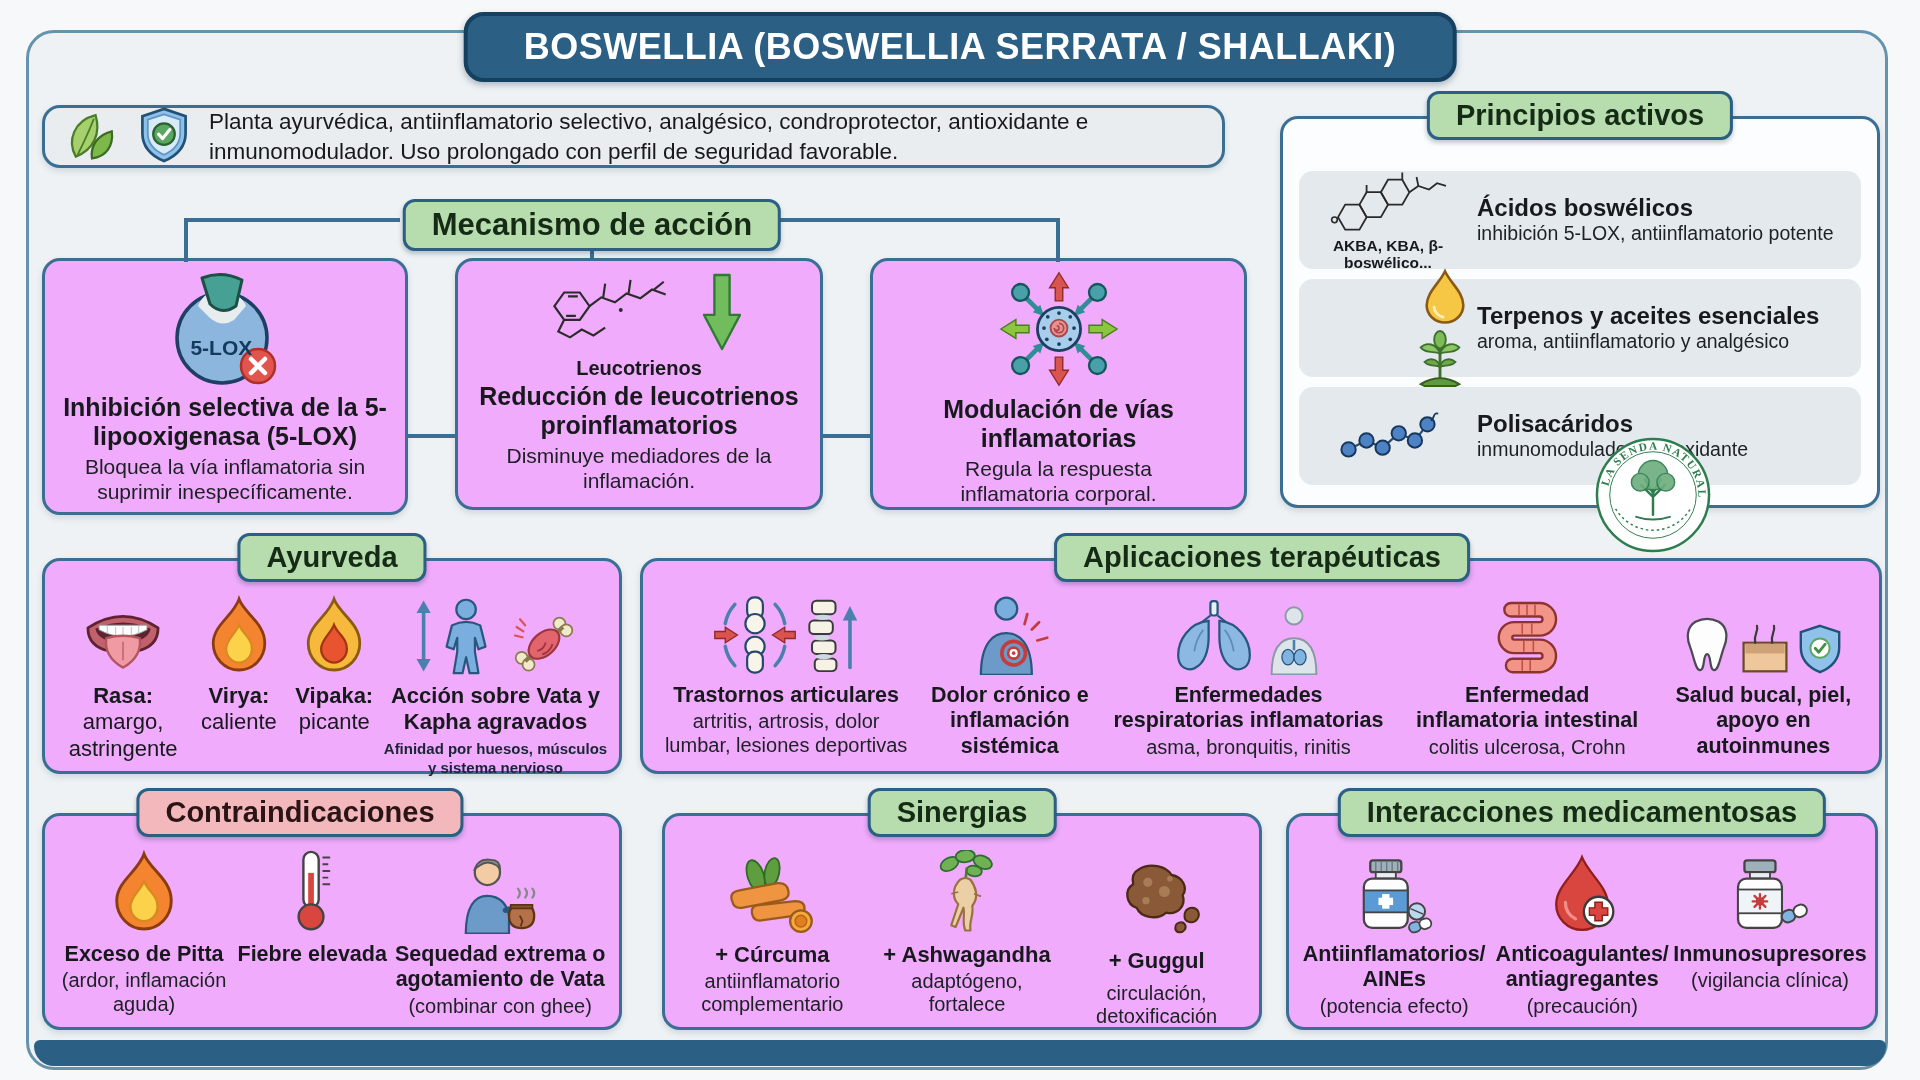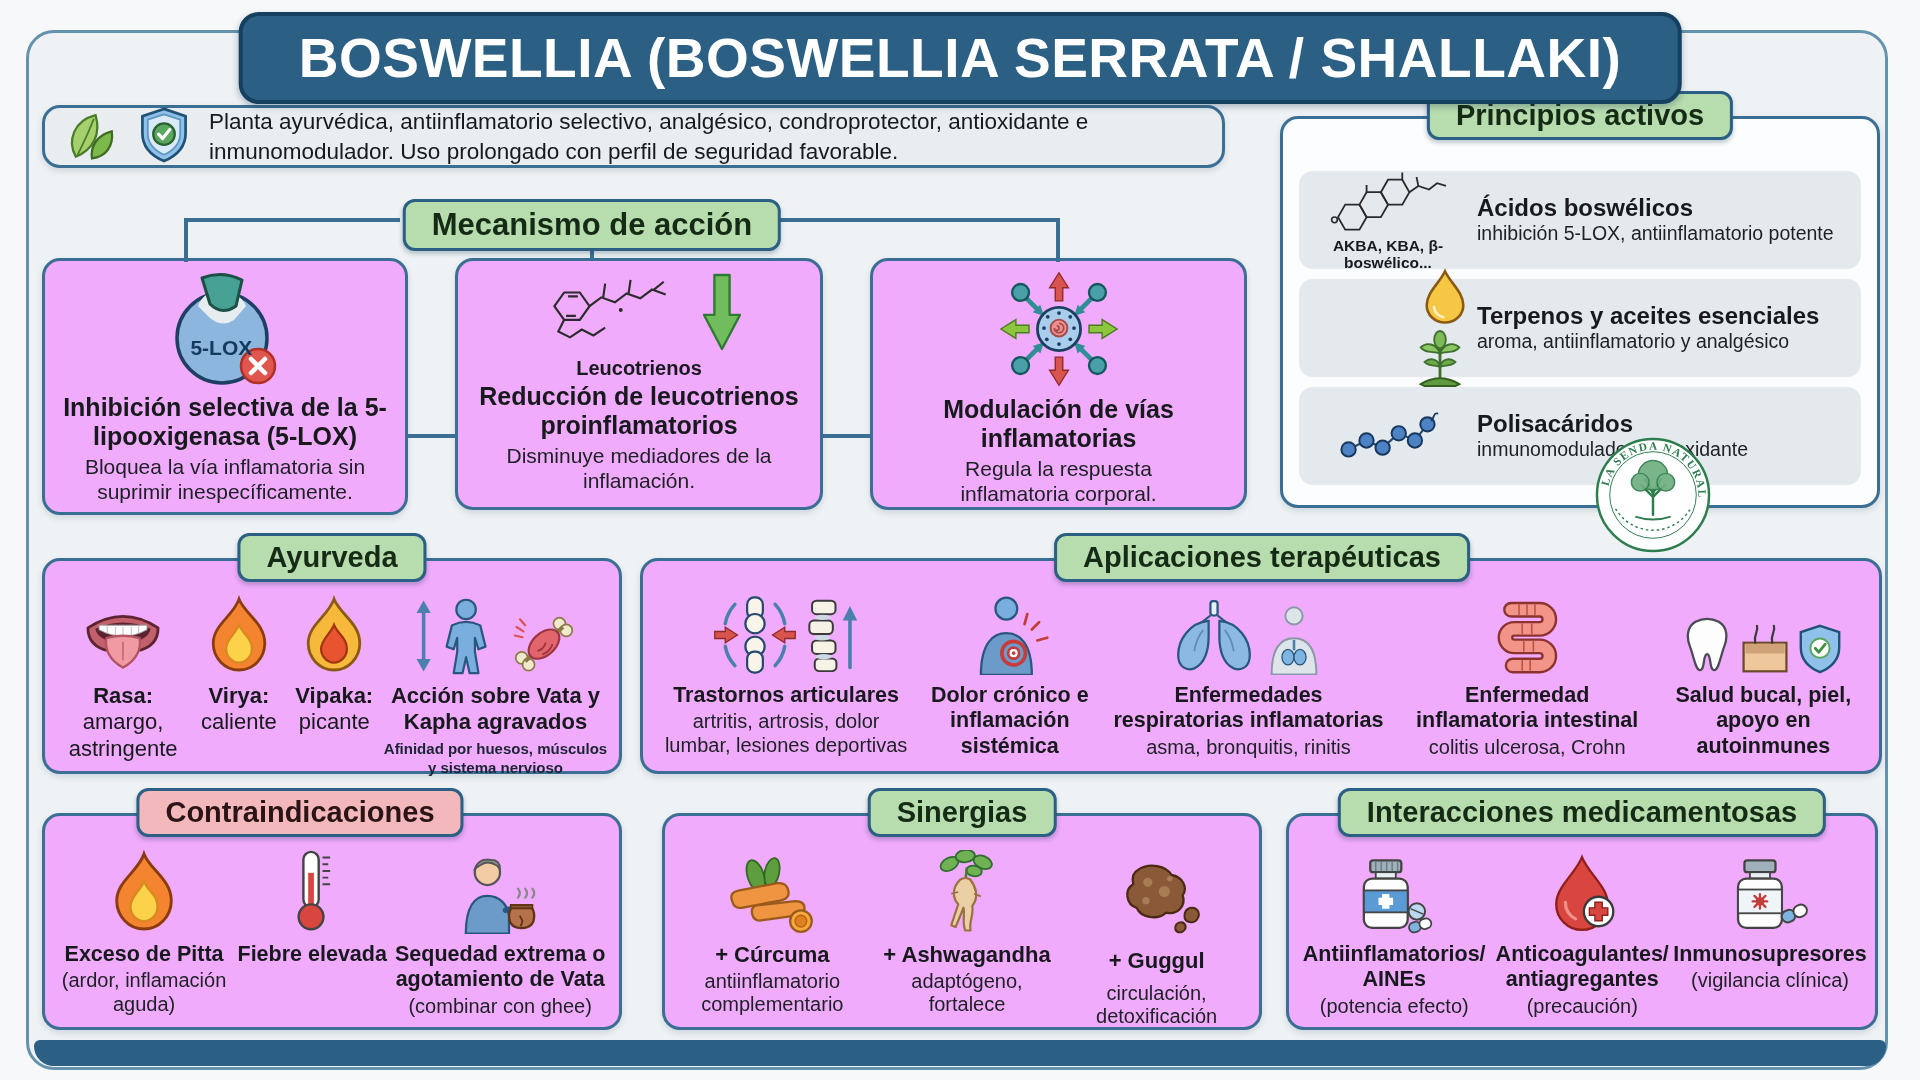--- a/index.html
+++ b/index.html
@@ -1,20 +1,20 @@
 <!DOCTYPE html>
 <html><head>
 <meta charset="utf-8">
 <style>
   html,body{margin:0;padding:0;}
   body{font-family:"Liberation Sans",sans-serif;background:#f6f8f9;color:#17191d;}
   #canvas{position:relative;width:1920px;height:1080px;overflow:hidden;background:#f6f8f9;}
   #frame{position:absolute;left:26px;top:30px;width:1862px;height:1040px;border:3px solid #6592ad;border-radius:28px;background:#eef2f5;box-sizing:border-box;}
   #bottombar{position:absolute;left:34px;top:1040px;width:1852px;height:26px;background:#2b5f83;border-radius:6px 6px 20px 20px;}
-  #title{position:absolute;left:50%;top: 12px;transform:translateX(-50%);background:#2b5f83;border:4px solid #16405f;border-radius:20px;color:#fff;font-weight:700;font-size:55px;padding:10px 56px;letter-spacing:.5px;white-space:nowrap;z-index:8;box-shadow:0 3px 6px rgba(20,50,80,.3);}
+  #title{position:absolute;left:50%;top: 12px;transform:translateX(-50%);background:#2b5f83;border:4px solid #16405f;border-radius:20px;color:#fff;font-weight:700;font-size:36px;padding:10px 56px;letter-spacing:.5px;white-space:nowrap;z-index:8;box-shadow:0 3px 6px rgba(20,50,80,.3);}
   .panel{position:absolute;background:#f0abfc;border:3px solid #3a6f93;border-radius:18px;box-shadow:0 3px 6px rgba(30,60,90,.15);box-sizing:border-box;}
   .badge{position:absolute;transform:translateX(-50%);background:#b7dcae;border:3px solid #2b5f83;border-radius:12px;padding:5px 26px;font-weight:700;font-size:29px;color:#152b15;box-shadow:0 3px 4px rgba(20,50,80,.25);white-space:nowrap;z-index:7;}
   .badge.pink{background:#f3b8bc;color:#2a1416;}
   .cline{position:absolute;background:#3a6f93;z-index:1;}
   
   #introbox{left:42px;top:105px;width:1183px;height:63px;display:flex;align-items:center;gap:18px;padding:0 20px;background:#e9edf0;}
   .intro-text{font-size:22.5px;line-height:1.3;width:940px;}
   
   #principios{left:1280px;top:116px;width:600px;height:392px;background:#fbfdfe;}
   .prow{display:flex;align-items:center;gap:10px;background:#e3e9ed;border-radius:14px;margin:10px 16px;padding:4px 10px;height:98px;box-sizing:border-box;}

